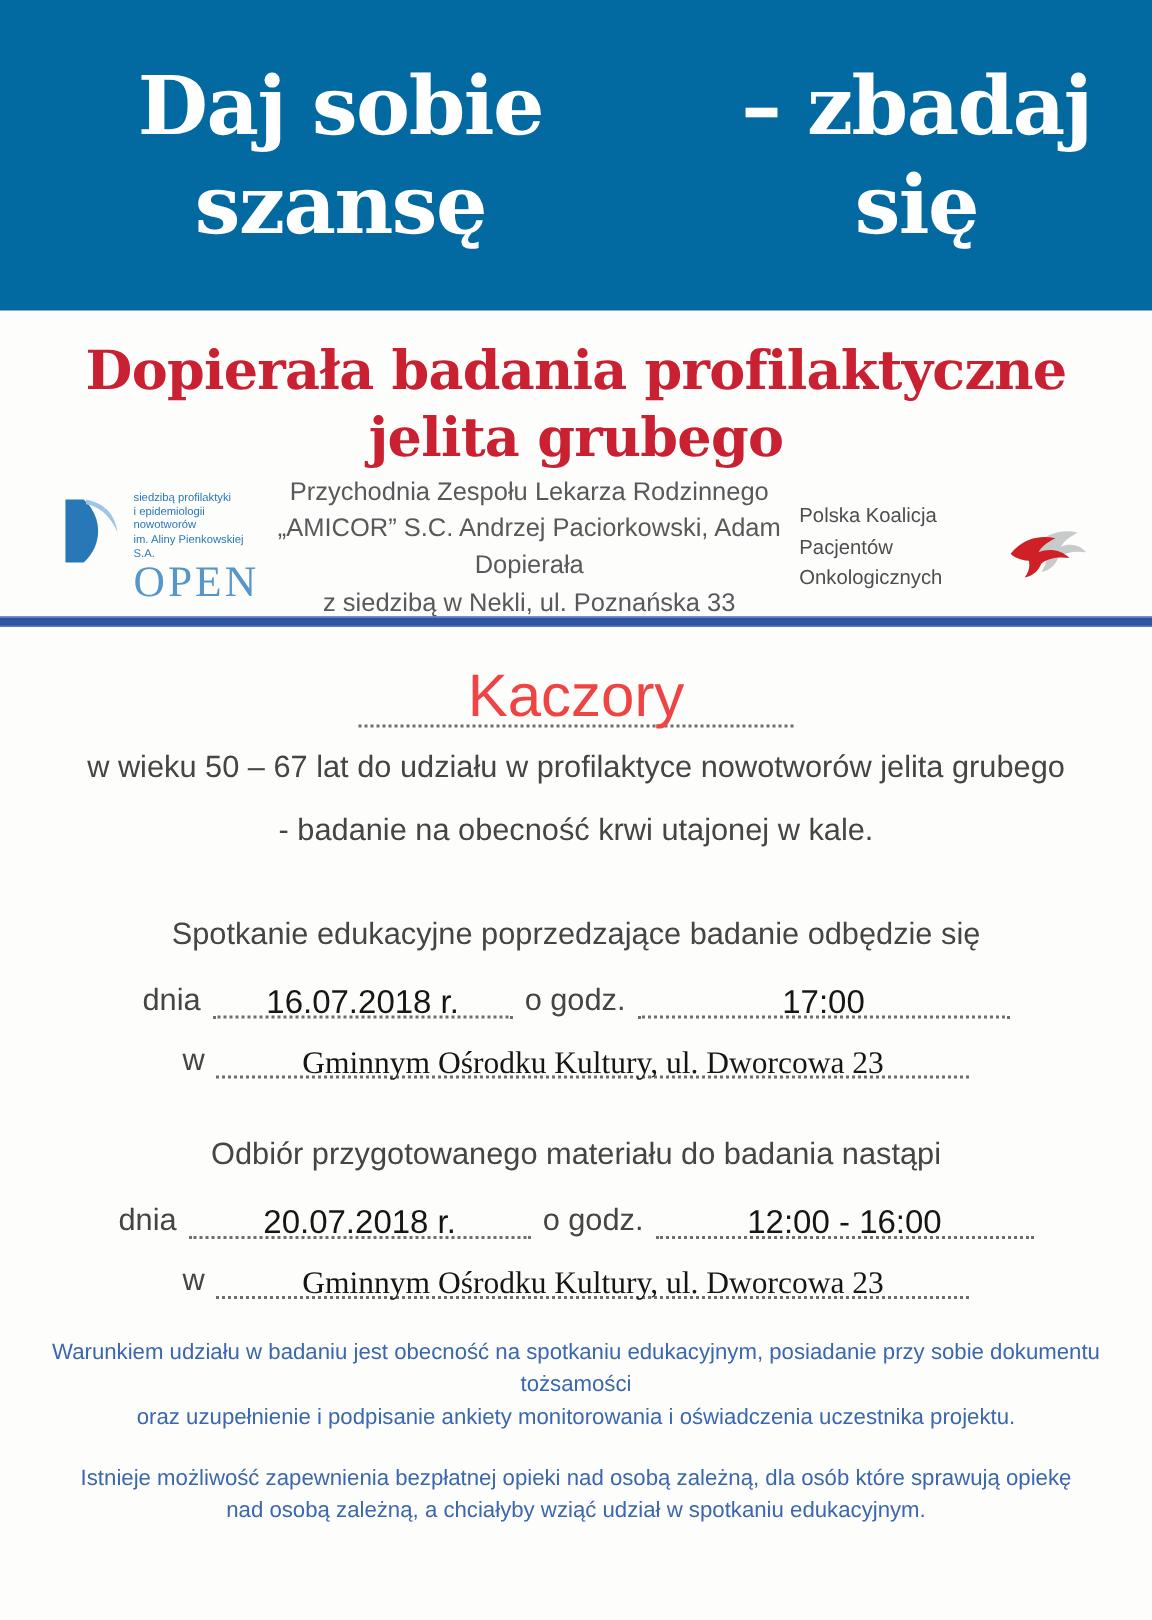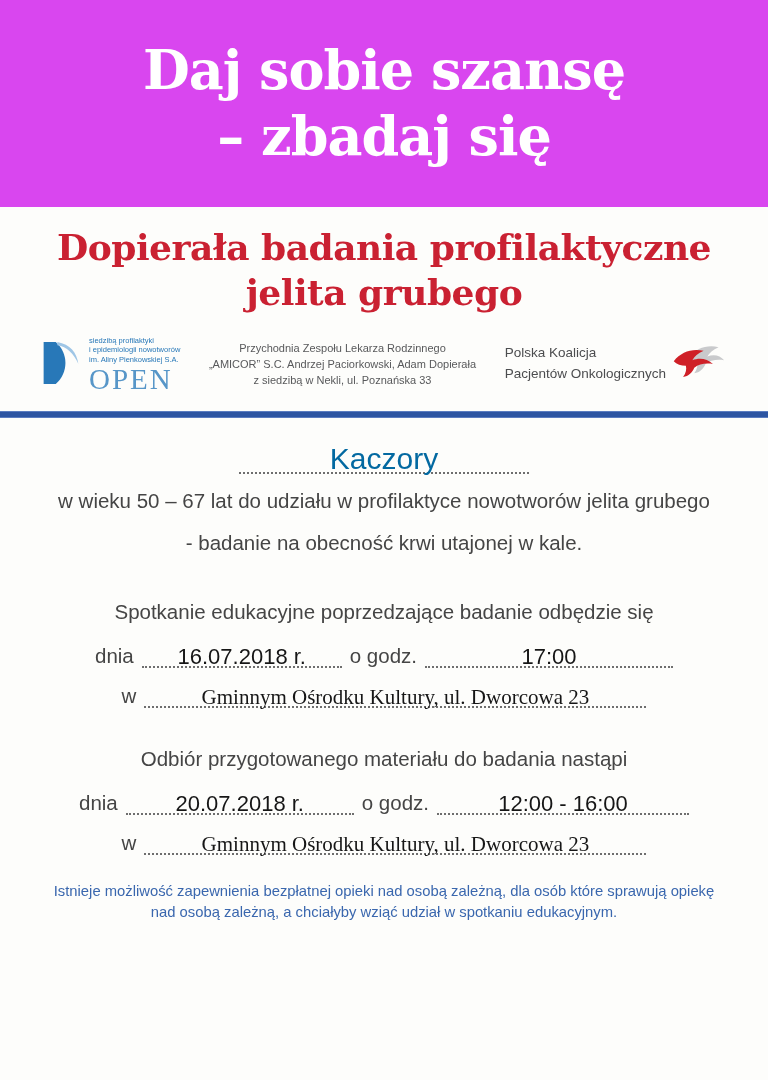--- a/index.html
+++ b/index.html
@@ -3,22 +3,22 @@
 <meta charset="utf-8">
 <style>
   * { margin:0; padding:0; box-sizing:border-box; }
   html,body { background:#e9e9e9; }
   .poster {
     width:768px; height:1080px; margin:0 auto; background:#fdfdfb;
     font-family:"Liberation Sans", sans-serif; position:relative; overflow:hidden;
   }
   
   .banner {
-    height:207px; background:#d946ef; color:#fff;
-    display:flex; flex-direction:column; align-items:center; justify-content:center;
+    height:207px; background:#0369a1; color:#fff;
+    display:flex; flex-direction:row; align-items:center; justify-content:center;
     font-family:"DejaVu Serif", serif; font-weight:bold;
     font-size:54px; line-height:1.22; letter-spacing:-1px; text-align:center;
   }
   
   .heading-block { text-align:center; margin-top:18px; }
   .heading {
     font-family:"DejaVu Serif", serif; font-weight:bold;
     color:#ca2132; font-size:36px; line-height:1.25; letter-spacing:-0.5px;
   }
   .subheading {
@@ -31,38 +31,38 @@
     padding:0 42px; margin-top:14px; height:72px;
   }
   .partner-open { display:flex; align-items:flex-start; gap:5px; }
   .open-text { display:flex; flex-direction:column; }
   .open-small { font-size:7.5px; color:#2878b8; line-height:1.25; }
   .open-name {
     font-size:29px; color:#5796c8; font-weight:300; letter-spacing:2px;
     line-height:1; margin-top:1px; font-family:Liberation Serif, serif;
   }
   .partner-clinic {
-    font-size:11px; color:#58595b; line-height:1.45; text-align:center;
+    font-size:17px; color:#58595b; line-height:1.45; text-align:center;
   }
-  .partner-coalition { display:flex; align-items:flex-start; gap:4px; }
+  .partner-coalition { display:flex; align-items:flex-end; gap:4px; }
   .coalition-text { font-size:13.5px; color:#4c4d4f; line-height:1.55; }
   
   .bar { height:7px; background:#2d55a2; border-top:1px solid #5a7cc0; border-bottom:1px solid #5a7cc0; }
   .bar-top { margin-top:10px; }
   
   .body-section { padding-top:20px; color:#454545; font-size:20.5px; text-align:center; }
   .row { display:flex; justify-content:center; align-items:flex-end; gap:8px; }
   .row + .row { margin-top:13px; }
   .plain-line { margin-top:13px; line-height:1.4; }
   .blank {
     display:inline-flex; justify-content:center; align-items:flex-end;
     border-bottom:2px dotted #6e6e6e;
   }
   .blank .fill { transform:translateY(4px); white-space:nowrap; }
-  .fill-gmina { font-size:30px; color:#0369a1; }
+  .fill-gmina { font-size:40px; color:#ef4444; }
   .fill-sans  { font-size:22px; color:#161616; }
   .fill-serif { font-family:"Liberation Serif", serif; font-size:21px; color:#161616; }
   .b-gmina { width:290px; }
   .b-date1 { width:200px; } .b-time1 { width:248px; }
   .b-date2 { width:228px; } .b-time2 { width:252px;justify-content:center; }
   .b-place { width:502px; }
   .section-title { margin-top:42px; line-height:1.3; }
   .section-title.second { margin-top:38px; }
   
   .notes { margin-top:26px; text-align:center; color:#3a67ae; font-size:14.8px; line-height:1.45; }
@@ -168,19 +168,23 @@
       <span>w</span>
       <span class="blank b-place">
         <span class="fill fill-serif">Gminnym Ośrodku Kultury, ul. Dworcowa 23</span>
       </span>
     </div>
 
   </section>
 
   <section class="notes">
     <div class="note">
+      <div>Warunkiem udziału w badaniu jest obecność na spotkaniu edukacyjnym, posiadanie przy sobie dokumentu tożsamości</div>
+      <div>oraz uzupełnienie i podpisanie ankiety monitorowania i oświadczenia uczestnika projektu.</div>
+    </div>
+    <div class="note">
       <div>Istnieje możliwość zapewnienia bezpłatnej opieki nad osobą zależną, dla osób które sprawują opiekę</div>
       <div>nad osobą zależną, a chciałyby wziąć udział w spotkaniu edukacyjnym.</div>
     </div>
 
   </section>
 
 </div>
 
 </body></html>

